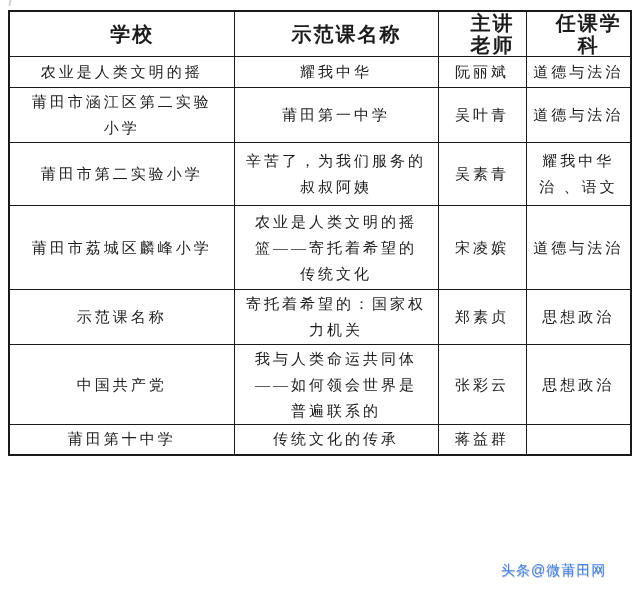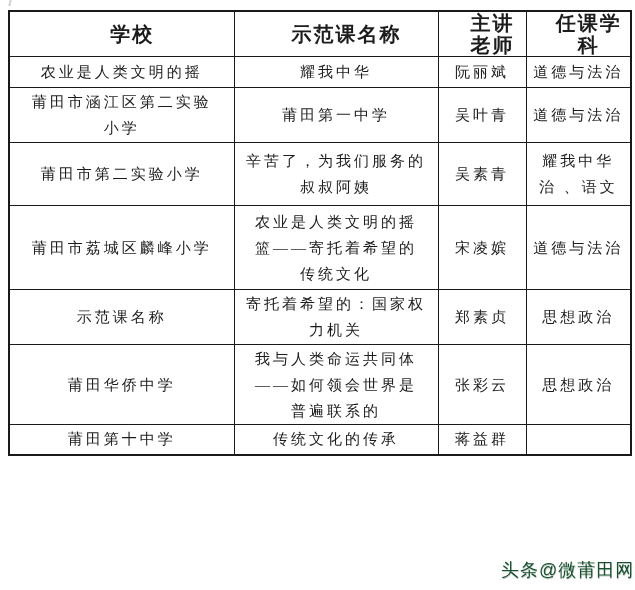--- a/index.html
+++ b/index.html
@@ -54,24 +54,24 @@
   tr.h-r4 { height: 32px; }
   tr.h-r5 { height: 63px; }
   tr.h-r6 { height: 84px; }
   tr.h-r7 { height: 55px; }
   tr.h-r8 { height: 80px; }
   tr.h-r9 { height: 30px; margin-left: 29px; }
   .watermark {
     position: absolute;
     left: 501px;
     top: 558px;
-    font-size: 18px;
+    font-size: 14px;
     line-height: 24px;
     letter-spacing: 1px;
-    color: #14532d;
+    color: #3b82f6;
     text-shadow: 0.5px 0.5px 0 #c9c9c9;
     font-family: "Liberation Sans", "DejaVu Sans", sans-serif;
     white-space: nowrap;
     pointer-events: none;
   }
   .scan-artifact {
     position: absolute;
     left: 9px;
     top: 0;
     width: 5px;
@@ -130,21 +130,21 @@
     <td>道德与法治</td>
   </tr>
   <tr class="h-r7">
     <td>示范课名称</td>
     <td>寄托着希望的：国家权
 力机关</td>
     <td>郑素贞</td>
     <td>思想政治</td>
   </tr>
   <tr class="h-r8">
-    <td>莆田华侨中学</td>
+    <td>中国共产党</td>
     <td>我与人类命运共同体
 ——如何领会世界是
 普遍联系的</td>
     <td>张彩云</td>
     <td>思想政治</td>
   </tr>
   <tr class="h-r9">
     <td>莆田第十中学</td>
     <td>传统文化的传承</td>
     <td>蒋益群</td>

